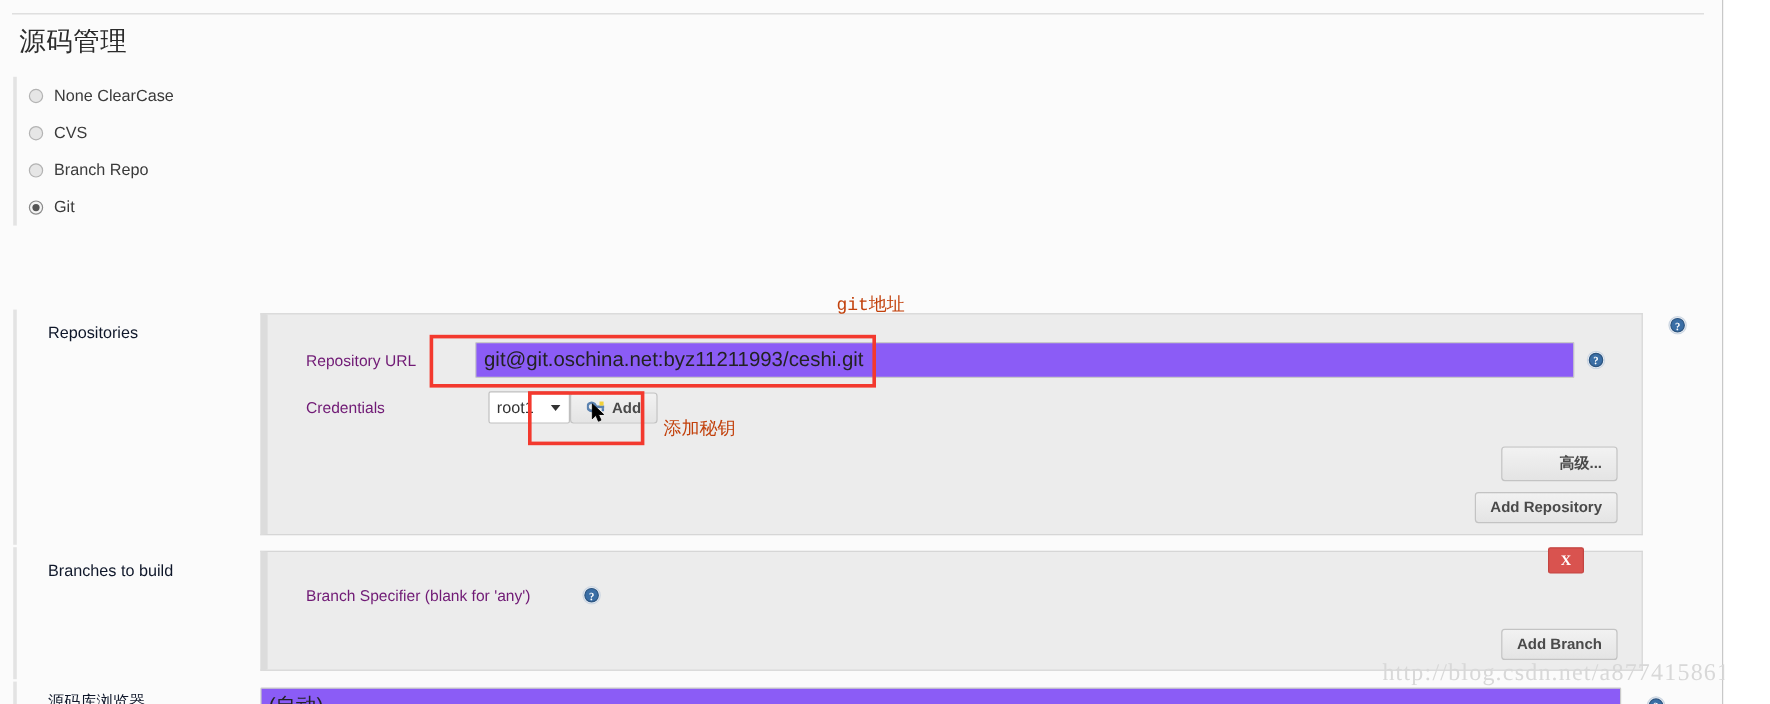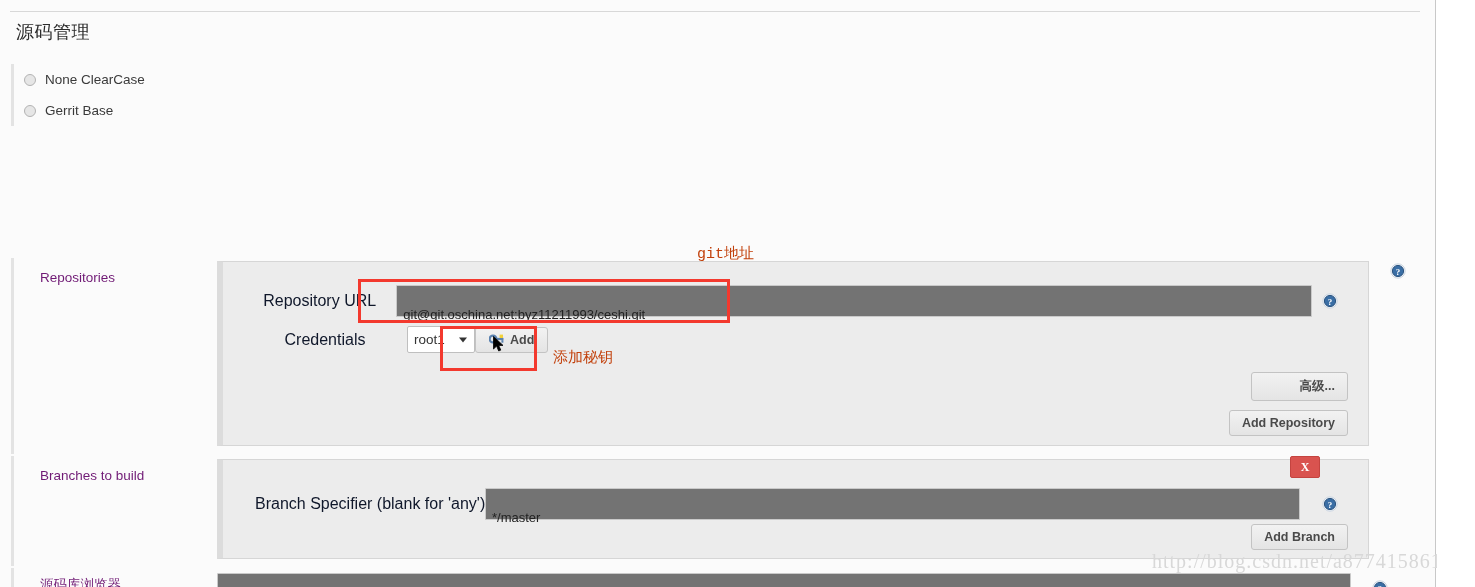--- a/index.html
+++ b/index.html
@@ -38,21 +38,21 @@
     left: 10px; top: 11px;
     width: 1410px;
     height: 1px;
     background: #d8d8d8;
   }
 
   .page-title {
     position: absolute;
     left: 16px; top: 20px;
     font-family: "Liberation Serif", "DejaVu Serif", serif;
-    font-size: 18px;
+    font-size: 22px;
     color: #2b2b2b;
     letter-spacing: 0.5px;
   }
 
   
   .radio-group {
     position: absolute;
     left: 11px; top: 64px;
     width: 500px;
     border-left: 3px solid #e3e3e3;
@@ -100,21 +100,21 @@
   }
   #row-repositories { top: 258px; height: 196px; }
   #row-branches     { top: 456px; height: 110px; }
   #row-browser      { top: 568px; height: 30px; }
 
   .row-label {
     position: absolute;
     left: 26px;
     top: 12px;
     font-size: 13.5px;
-    color: #701a75;
+    color: #0f172a;
     white-space: nowrap;
   }
   #row-browser .row-label { top: 8px; }
 
   .panel {
     position: absolute;
     left: 203px;
     right: 52px;
     top: 3px;
     background: #ececec;
@@ -124,34 +124,34 @@
   }
   #row-repositories .panel { height: 185px; }
   #row-branches .panel { height: 100px; }
 
   .field-row {
     position: absolute;
     display: flex;
     align-items: center;
   }
   .field-label {
-    font-size: 16px;
-    color: #0f172a;
-    text-align: center;
+    font-size: 13px;
+    color: #701a75;
+    text-align: left;
     white-space: nowrap;
   }
   .text-input {
-    background: #737373;
+    background: #8b5cf6;
     border: 1px solid #c9c9c9;
     box-sizing: border-box;
     height: 30px;
     line-height: 28px;
-    padding: 15px 6px;
+    padding: 0 6px;
     font-family: "Liberation Sans", sans-serif;
-    font-size: 13px;
+    font-size: 17px;
     color: #222222;
     border-radius: 1px;
   }
 
   .select {
     background: #ffffff;
     border: 1px solid #bfbfbf;
     box-sizing: border-box;
     height: 27px;
     width: 68px;
@@ -253,27 +253,35 @@
   <div class="page-title">源码管理</div>
 
   <div class="radio-group">
 
 
     <div class="radio-row">
       <span class="radio"></span>
       <span class="radio-label">None ClearCase</span>
     </div>
 
-
-
     <div class="radio-row">
       <span class="radio"></span>
-      <span class="radio-label">Gerrit Base</span>
-    </div>
-
+      <span class="radio-label">CVS</span>
+    </div>
+
+
+    <div class="radio-row">
+      <span class="radio"></span>
+      <span class="radio-label">Branch Repo</span>
+    </div>
+
+    <div class="radio-row">
+      <span class="radio checked"></span>
+      <span class="radio-label">Git</span>
+    </div>
 
   </div>
 
   <div class="config-row" id="row-repositories">
     <div class="row-label">Repositories</div>
 
     <div class="panel">
 
       <div class="field-row" style="left:32px; top:23px; right:30px;">
         <span class="field-label" style="width:140px;">Repository URL</span>
@@ -326,21 +334,20 @@
 
   <div class="config-row" id="row-branches">
     <div class="row-label">Branches to build</div>
 
     <div class="panel">
 
       <span class="btn-x" style="right:48px; top:-4px;">X</span>
 
       <div class="field-row" style="left:32px; top:28px; right:30px;gap:12px;">
         <span class="field-label" style="width:208px;">Branch Specifier (blank for 'any')</span>
-        <span class="text-input" style="margin-left:10px; width:884px;">*/master</span>
         <span class="help-icon" style="margin-left:10px;">
           <svg width="16" height="16" viewBox="0 0 16 16">
             <circle cx="8" cy="8" r="7.2" fill="#e9eef4" stroke="#ccd6e2" stroke-width="1"></circle>
             <circle cx="8" cy="8" r="5.6" fill="#3a6ea5" stroke="#2d5580" stroke-width="1"></circle>
             <text x="8" y="11.6" font-family="Liberation Serif, serif" font-size="9" font-weight="bold" fill="#ffffff" text-anchor="middle">?</text>
           </svg>
         </span>
       </div>
 
       <span class="btn" style="position:absolute; right:20px; top:64px;">

